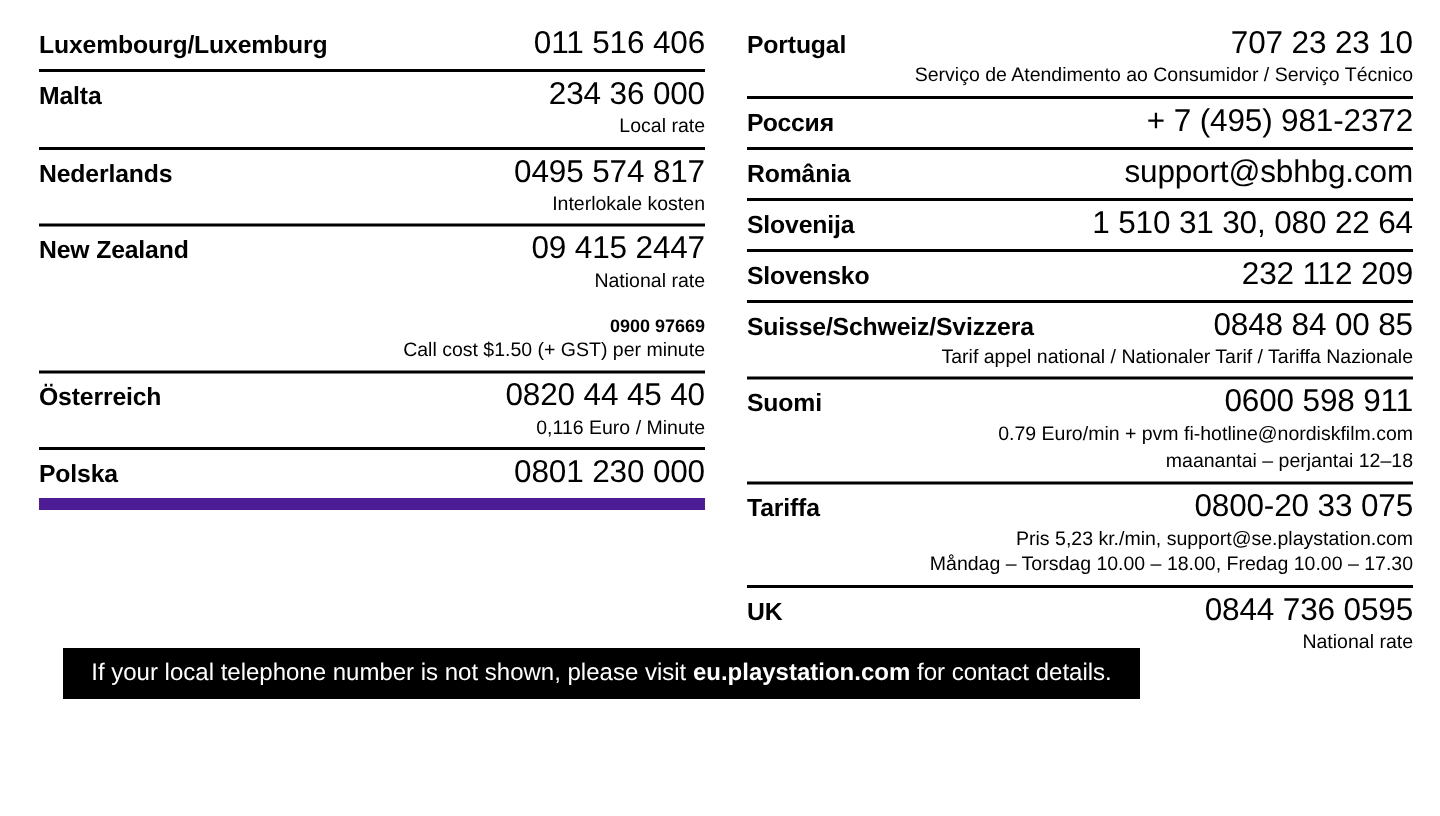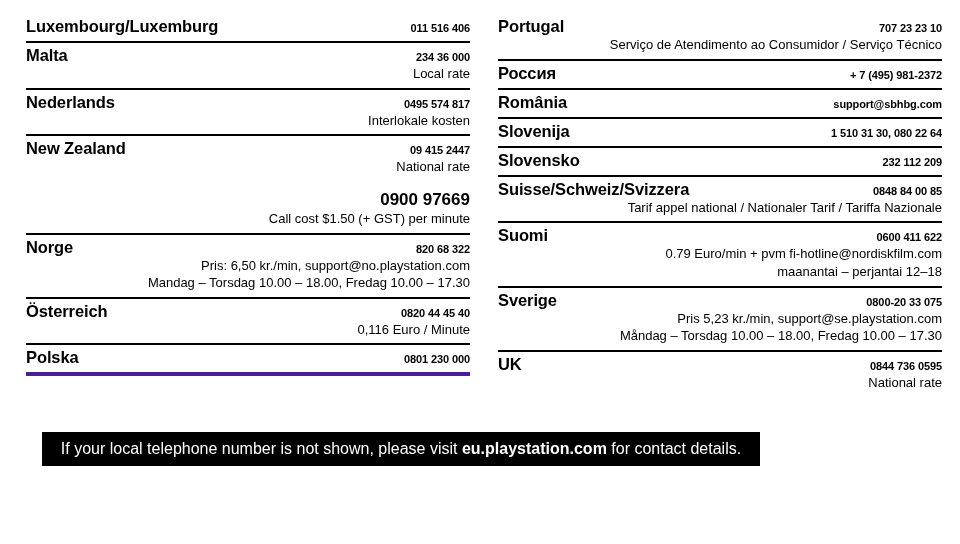--- a/index.html
+++ b/index.html
@@ -43,44 +43,44 @@
     align-items: baseline;
     gap: 10px;
   }
   .country {
     font-weight: bold;
     font-size: 16.5px;
     letter-spacing: -0.1px;
     white-space: nowrap;
   }
   .number {
-    font-weight: bold;
-    font-size: 11px;
+    font-weight: normal;
+    font-size: 21px;
     letter-spacing: -0.1px;
     text-align: right;
     white-space: nowrap;
   }
   .note {
     font-size: 13px;
     text-align: right;
     line-height: 1.28;
     margin-top: 1px;
   }
   .sub-row {
     display: flex;
     justify-content: flex-end;
     margin-top: 14px;
   }
   .sub-number {
     font-weight: bold;
-    font-size: 17px;
+    font-size: 12px;
     text-align: center;
   }
   .entry-bottom-rule {
-    border-bottom: 4px solid #4c1d95;
+    border-bottom: 8px solid #4c1d95;
   }
   .footer {
     position: absolute;
     left: 42px;
     right: 26px;
     top: 432px;
     height: 34px;
     background: #000000;
     color: #ffffff;
     display: flex;
@@ -131,28 +131,20 @@
           <span class="country">New Zealand</span>
           <span class="number">09 415 2447</span>
         </div>
         <div class="note">National rate</div>
         <div class="sub-row">
           <span class="sub-number">0900 97669</span>
         </div>
         <div class="note">Call cost $1.50 (+ GST) per minute</div>
       </div>
 
-      <div class="entry">
-        <div class="entry-head">
-          <span class="country">Norge</span>
-          <span class="number">820 68 322</span>
-        </div>
-        <div class="note">Pris: 6,50 kr./min, support@no.playstation.com</div>
-        <div class="note">Mandag – Torsdag 10.00 – 18.00, Fredag 10.00 – 17.30</div>
-      </div>
 
       <div class="entry">
         <div class="entry-head">
           <span class="country">Österreich</span>
           <span class="number">0820 44 45 40</span>
         </div>
         <div class="note">0,116 Euro / Minute</div>
       </div>
 
       <div class="entry entry-bottom-rule">
@@ -206,29 +198,29 @@
         <div class="entry-head">
           <span class="country">Suisse/Schweiz/Svizzera</span>
           <span class="number">0848 84 00 85</span>
         </div>
         <div class="note">Tarif appel national / Nationaler Tarif / Tariffa Nazionale</div>
       </div>
 
       <div class="entry">
         <div class="entry-head">
           <span class="country">Suomi</span>
-          <span class="number">0600 411 622</span>
+          <span class="number">0600 598 911</span>
         </div>
         <div class="note">0.79 Euro/min + pvm fi-hotline@nordiskfilm.com</div>
         <div class="note">maanantai – perjantai 12–18</div>
       </div>
 
       <div class="entry">
         <div class="entry-head">
-          <span class="country">Sverige</span>
+          <span class="country">Tariffa</span>
           <span class="number">0800-20 33 075</span>
         </div>
         <div class="note">Pris 5,23 kr./min, support@se.playstation.com</div>
         <div class="note">Måndag – Torsdag 10.00 – 18.00, Fredag 10.00 – 17.30</div>
       </div>
 
       <div class="entry">
         <div class="entry-head">
           <span class="country">UK</span>
           <span class="number">0844 736 0595</span>

